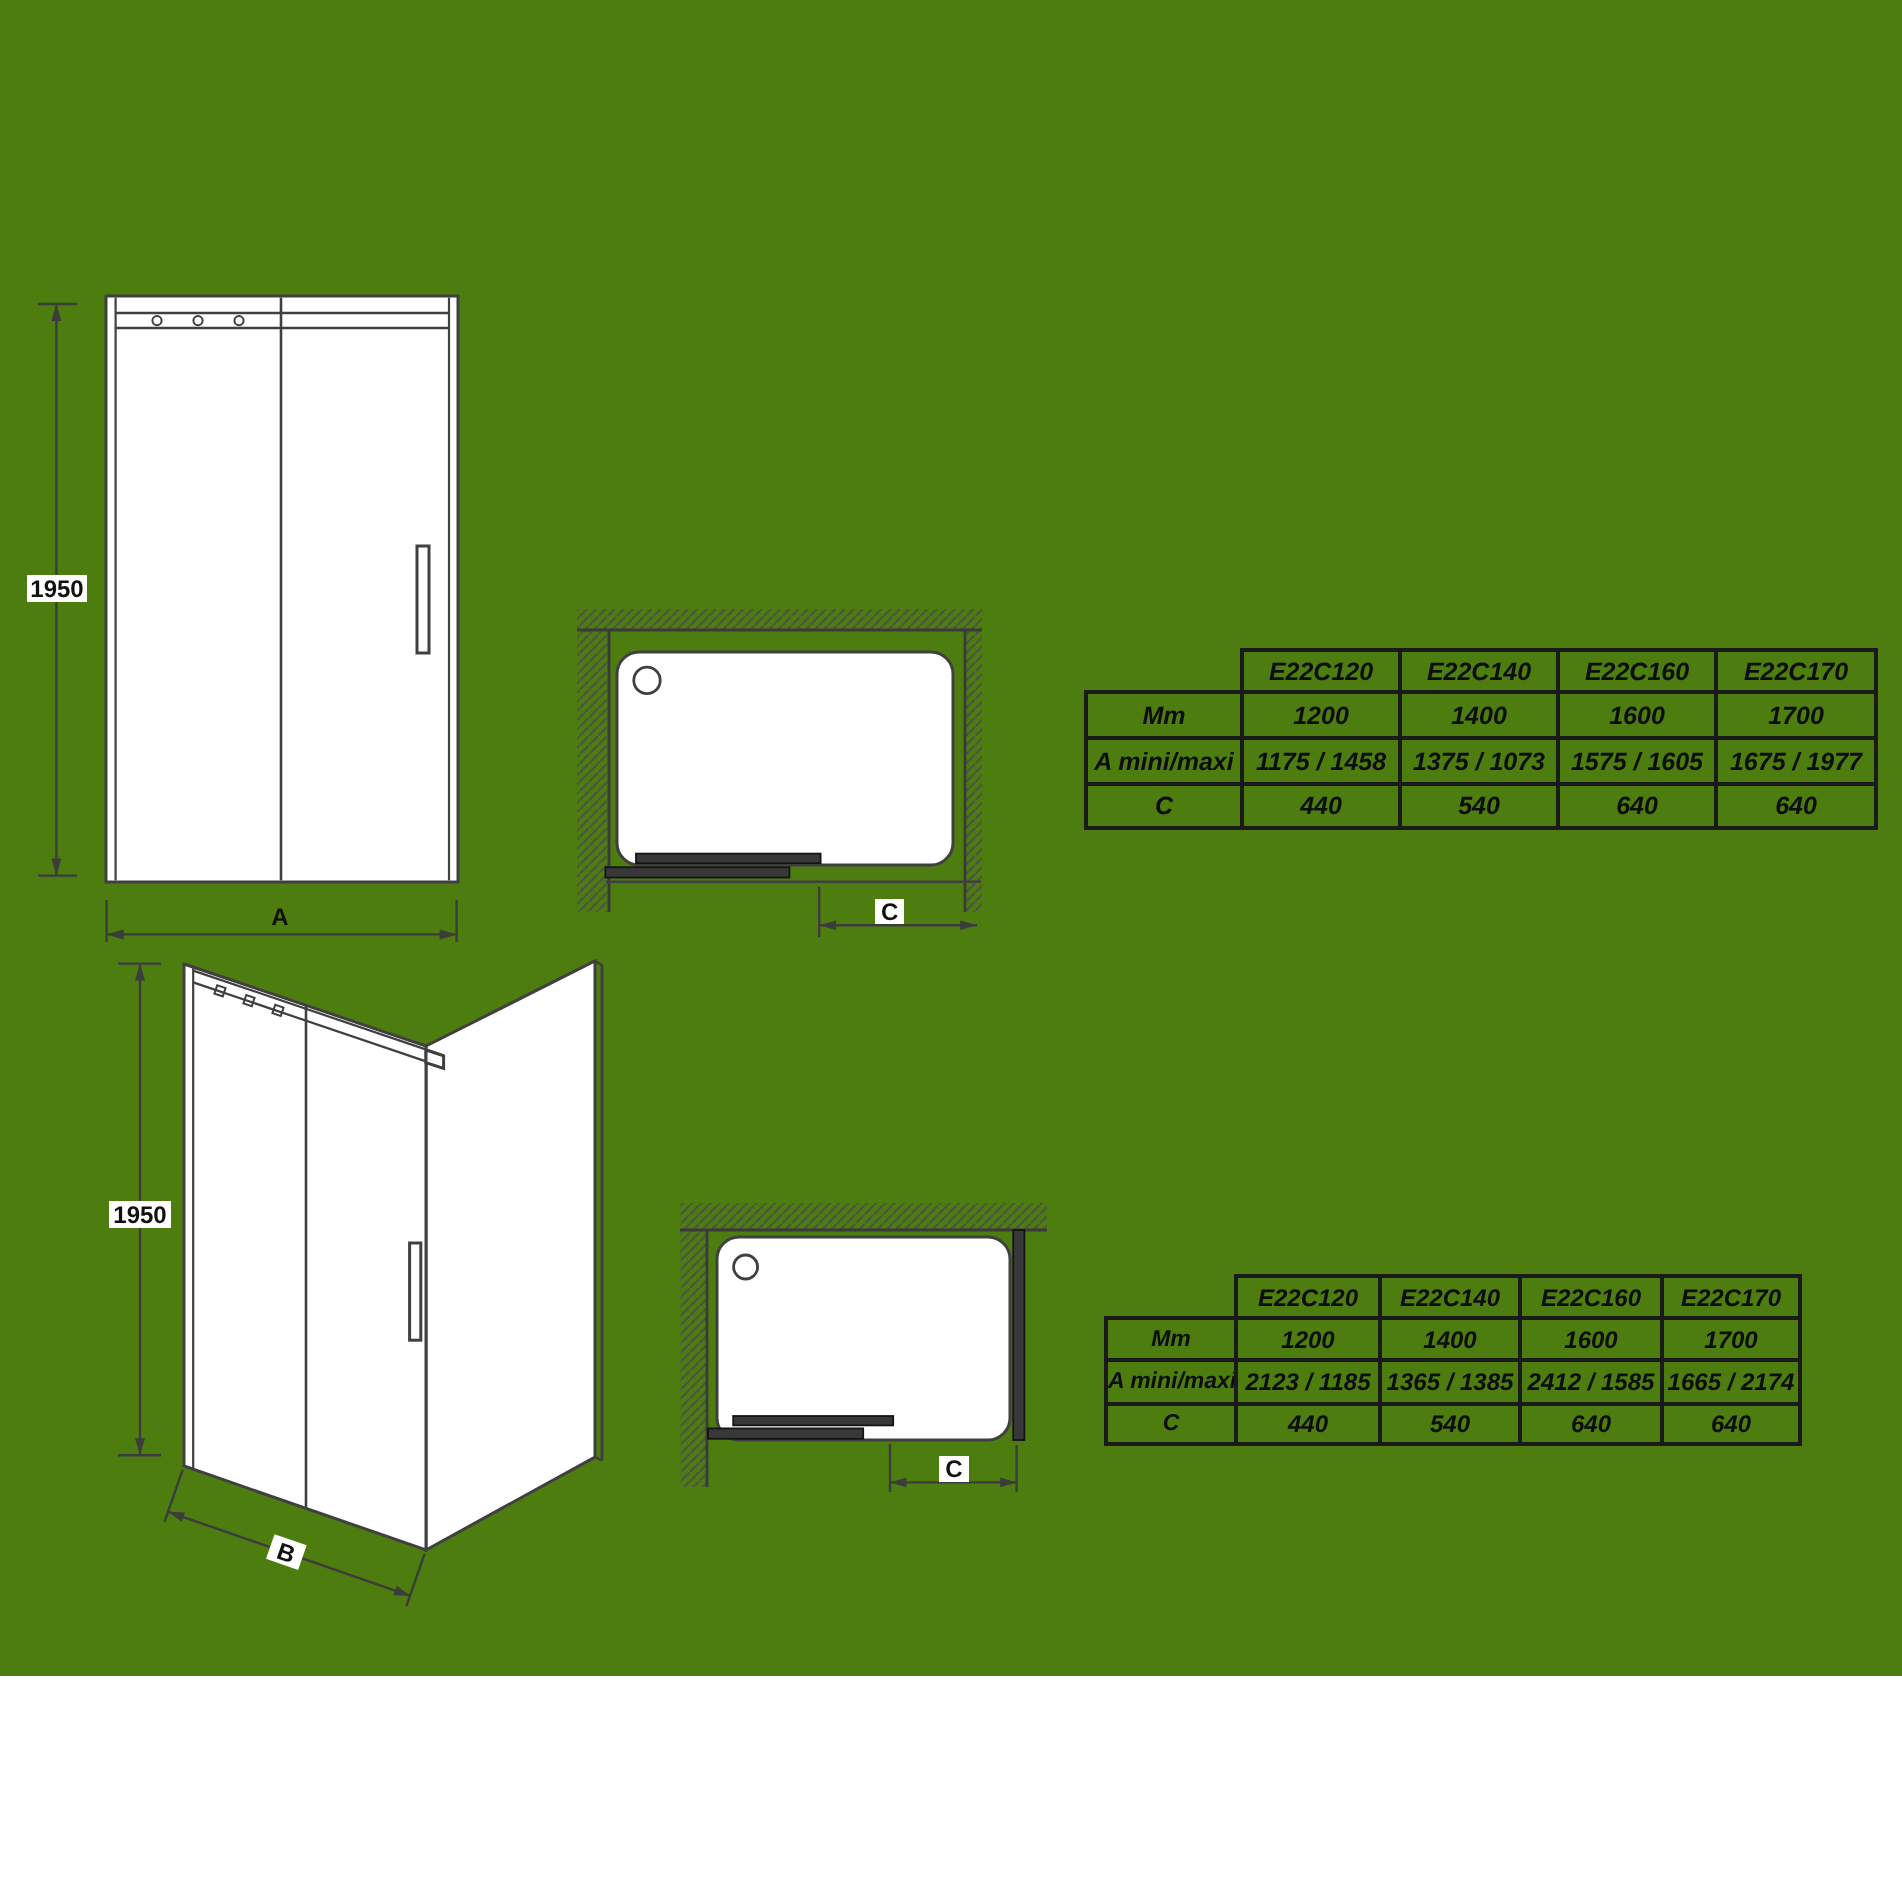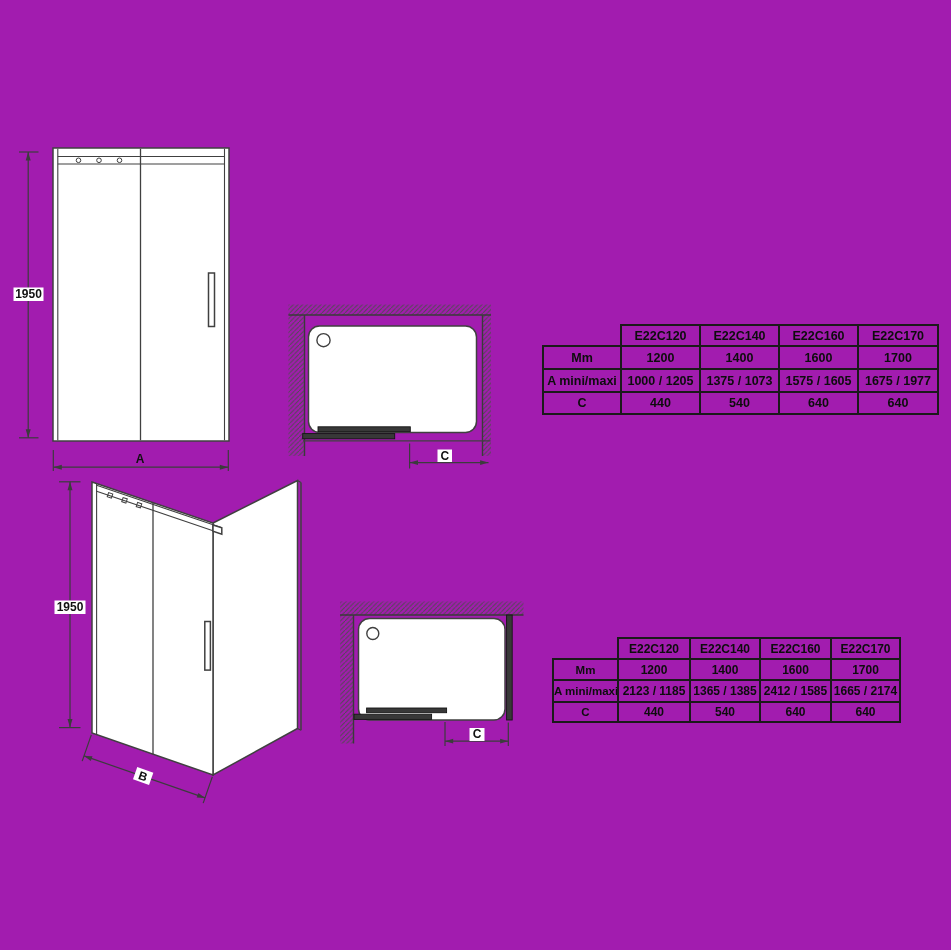--- a/index.html
+++ b/index.html
@@ -1,35 +1,35 @@
 <!DOCTYPE html>
 <html><head>
 <meta charset="utf-8">
 <style>
   html,body{margin:0;padding:0;background:#fff;}
-  .canvas{position:relative;width:951px;height:950px;background:#a21caf;overflow:hidden;
+  .canvas{position:relative;width:951px;height:838px;background:#4d7c0f;overflow:hidden;
           font-family:"Liberation Sans",sans-serif;}
   .d{position:absolute;}
   .d-front{left:0;top:140px;}
   .d-plan1{left:270px;top:295px;}
   .d-persp{left:40px;top:462px;}
   .d-plan2{left:332px;top:595px;}
   svg .ln{stroke:#404040;fill:none;}
   svg .face{stroke:#3a3a3a;stroke-width:1.4;fill:none;}
   svg .dim{stroke:#3c3c3c;stroke-width:1.2;fill:none;}
   svg .arrow{fill:#3c3c3c;stroke:none;}
   svg .panel{fill:#ffffff;stroke:#404040;stroke-width:1.5;}
   svg .darkbar{fill:#383838;stroke:#141414;stroke-width:0.9;}
   svg .halo{fill:#ffffff;stroke:none;}
   svg text.dimlabel{font-family:"Liberation Sans",sans-serif;font-size:12px;font-weight:700;
           fill:#111;text-anchor:middle;}
   table.spec{position:absolute;border-collapse:collapse;table-layout:fixed;
           color:#0d0d0d;font-weight:700;text-align:center;}
   table.spec th,table.spec td{border:2px solid #1a1a1a;padding:0;margin:0;
-          vertical-align:middle;white-space:nowrap;overflow:hidden;font-weight:700;}
+          vertical-align:middle;white-space:nowrap;overflow:hidden;font-weight:700;font-style:italic;}
   table.spec td.blank{border:none;background:transparent;}
   table.t1{left:542px;top:324px;width:395px;font-size:12.5px;}
   table.t2{left:552px;top:637px;width:347px;font-size:12px;}
   table.t2 th.rowlabel{font-size:11.5px;}
 </style>
 </head>
 <body>
 
 <div class="canvas">
 
@@ -185,21 +185,21 @@
     </tr>
     <tr style="height:23px">
       <th class="rowlabel">Mm</th>
       <td>1200</td>
       <td>1400</td>
       <td>1600</td>
       <td>1700</td>
     </tr>
     <tr style="height:23px">
       <th class="rowlabel">A mini/maxi</th>
-      <td>1000 / 1205</td>
+      <td>1175 / 1458</td>
       <td>1375 / 1073</td>
       <td>1575 / 1605</td>
       <td>1675 / 1977</td>
     </tr>
     <tr style="height:22px">
       <th class="rowlabel">C</th>
       <td>440</td>
       <td>540</td>
       <td>640</td>
       <td>640</td>

